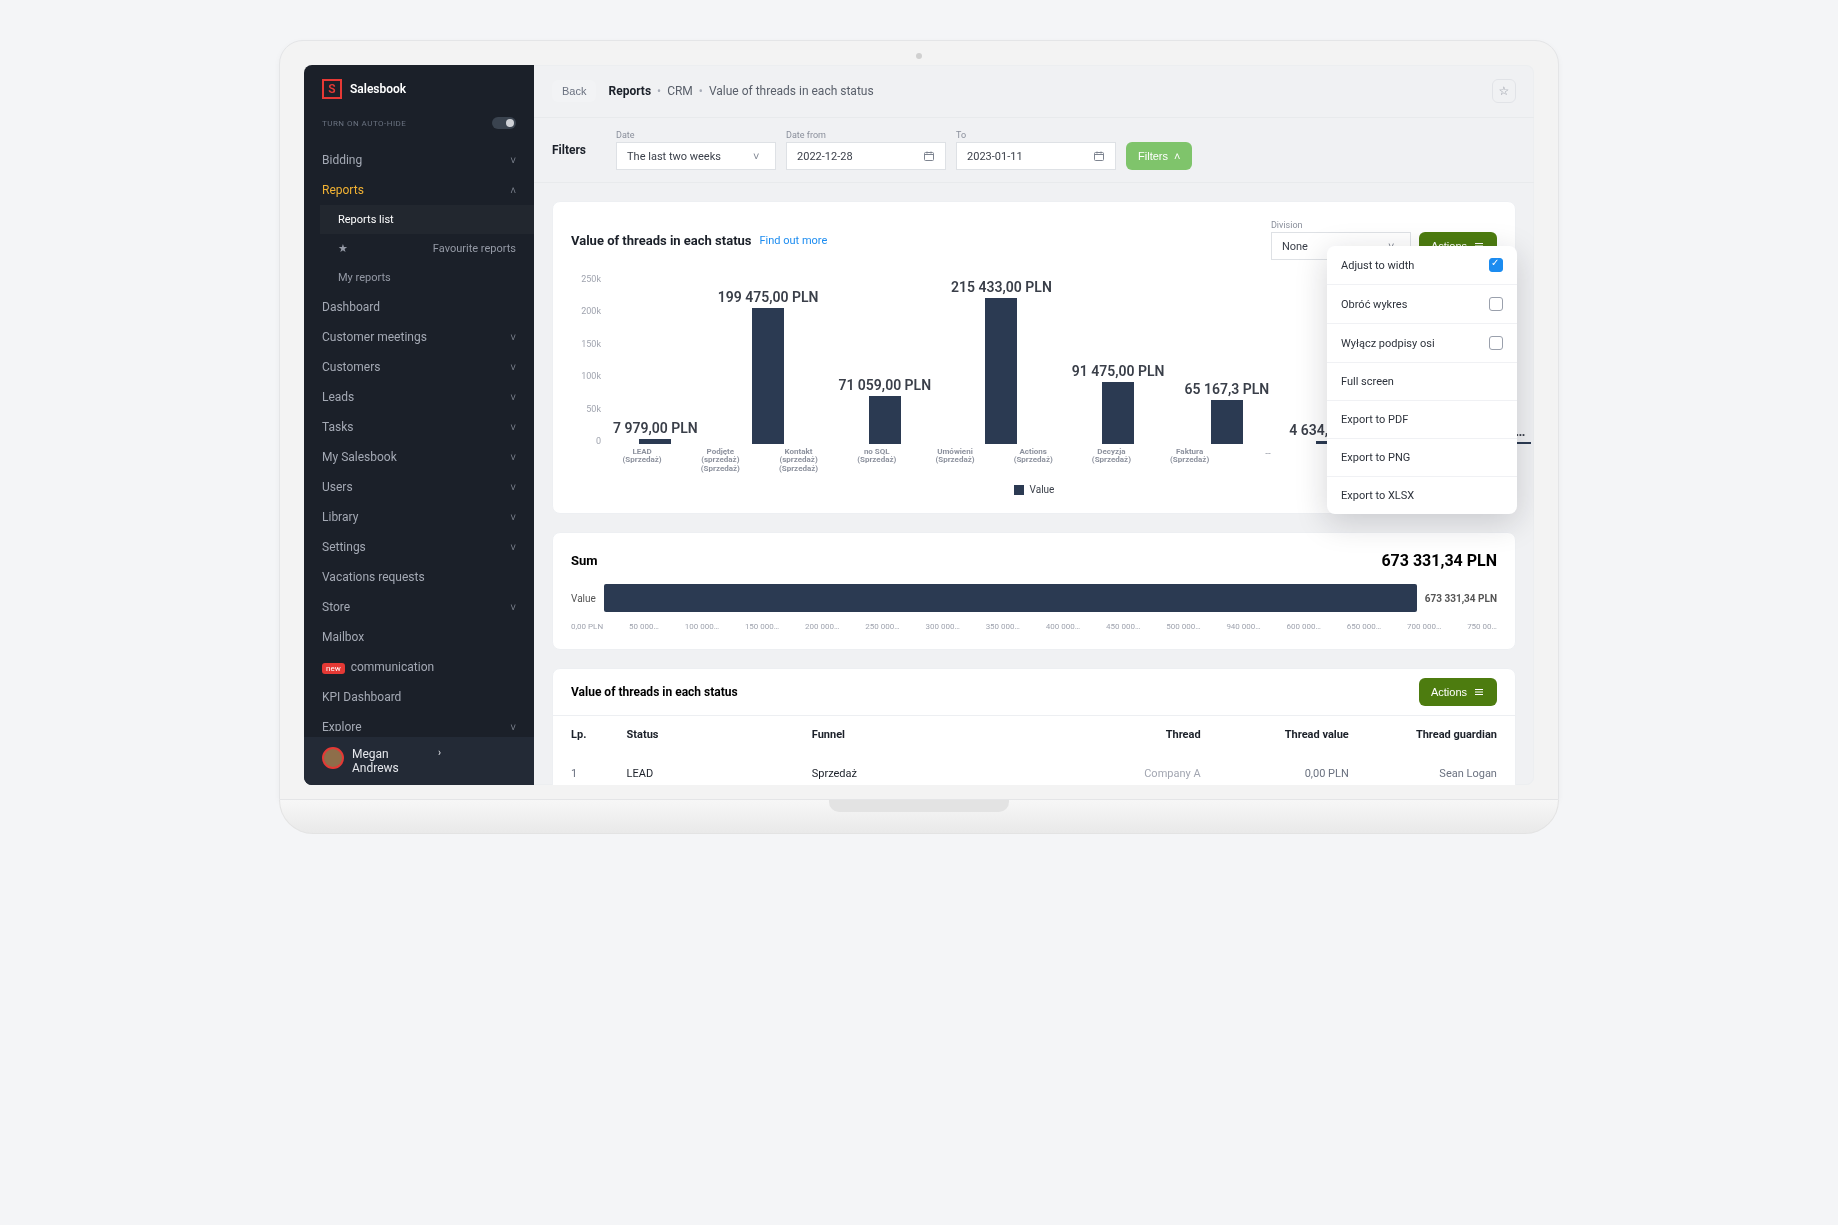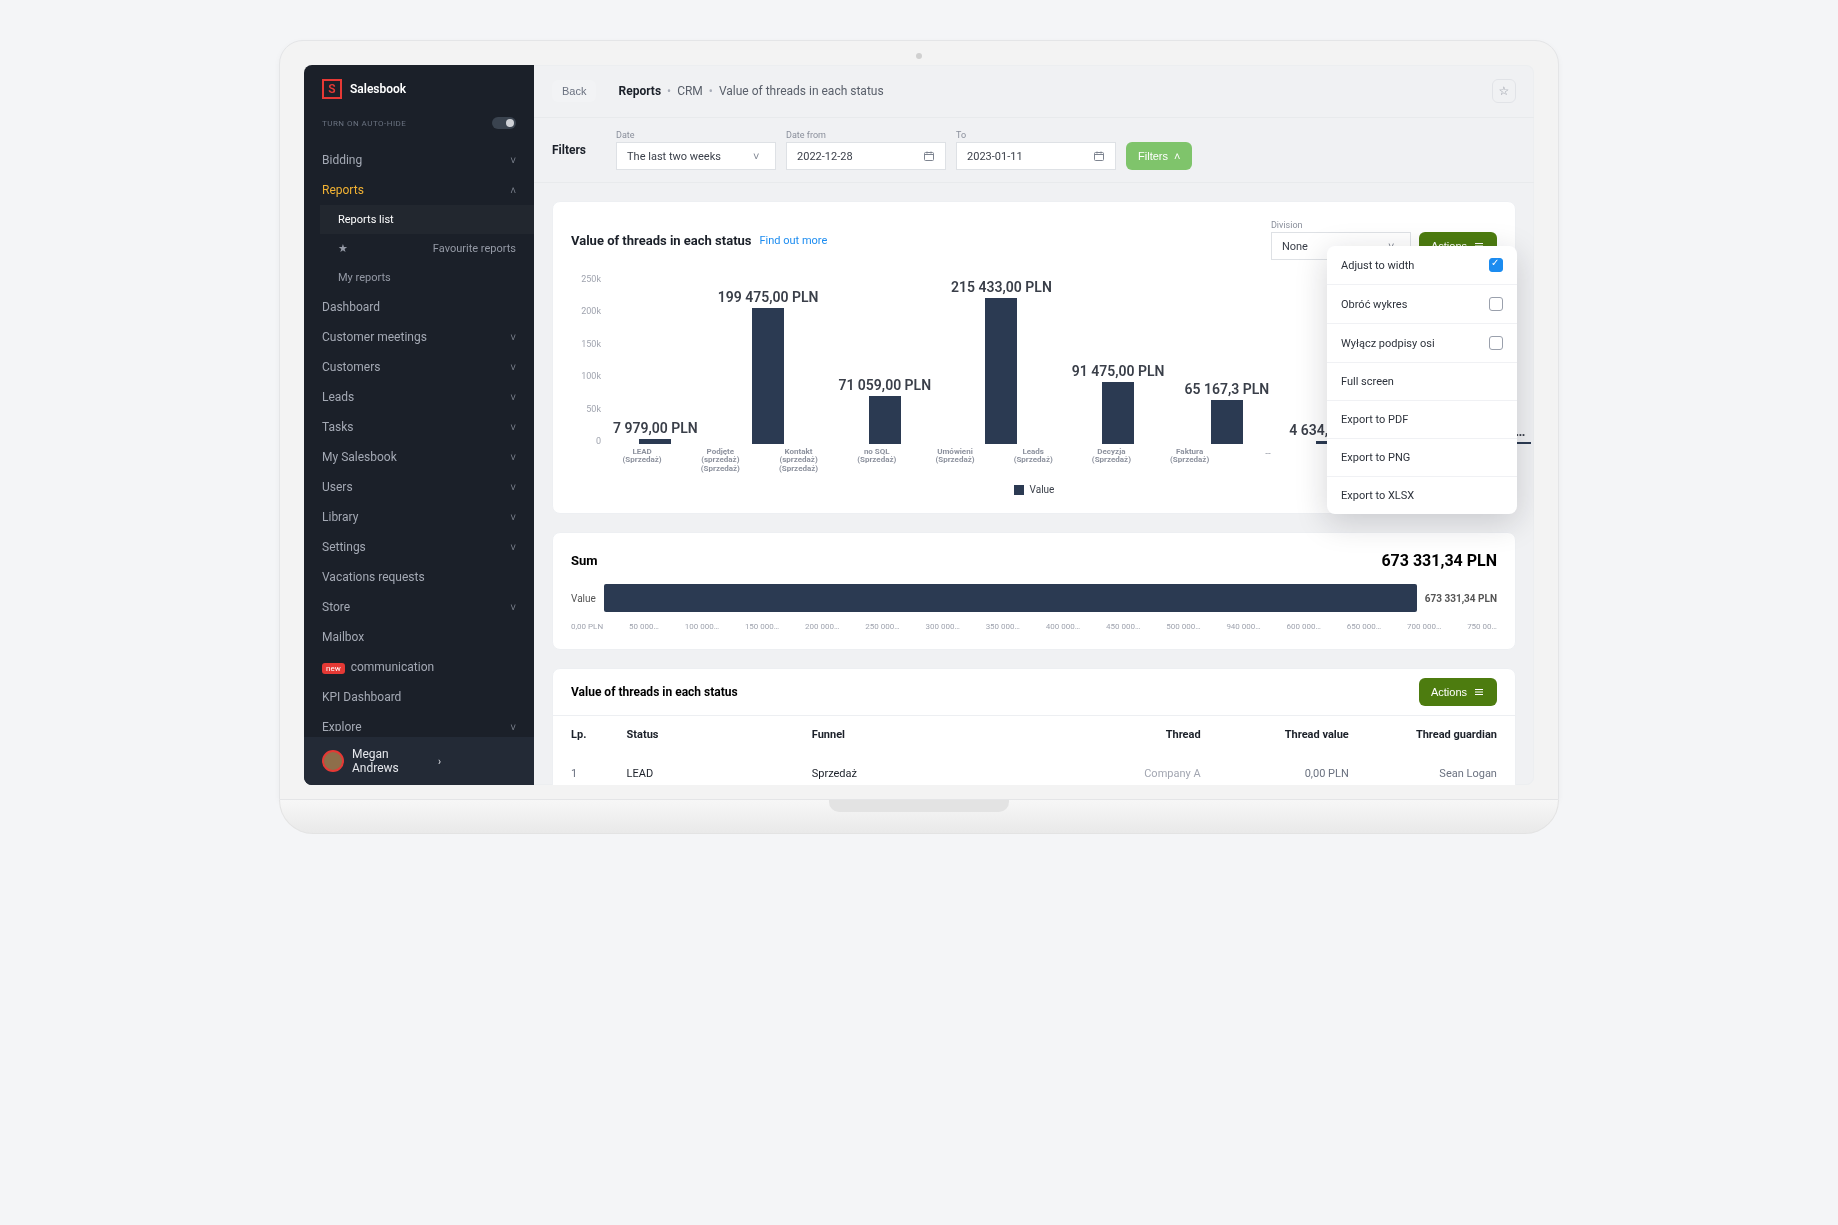--- a/index.html
+++ b/index.html
@@ -75,33 +75,33 @@
   .nav-sub { padding-left: 16px; }
   .nav-sub .nav-item { font-size: 11px; color: #9499a5; }
   .nav-sub .nav-item.selected { color: #fff; background: rgba(255,255,255,.03); }
   .nav-sub .nav-item .star { margin-right: 4px; }
   .chev { font-size: 10px; color: #7c828e; }
   .new-badge {
     background: #e53935; color: #fff; font-size: 8px;
     padding: 1px 4px; border-radius: 3px; margin-right: 6px;
   }
   .user-row {
-    display: flex; align-items: center; gap: 8px; padding: 10px 18px;
+    display: flex; gap: 8px; padding: 10px 18px;
     background: #232a36; margin-top: 6px;
   }
   .avatar {
     width: 22px; height: 22px; border-radius: 50%; background: #8e6e4a;
     border: 2px solid #e53935;
   }
   .user-row span { flex: 1; color: #e5e7ec; }
 
   
   .main { flex: 1; display: flex; flex-direction: column; overflow-y: auto; }
   .topbar {
-    display: flex; align-items: center; gap: 22px;
+    display: flex; align-items: center; gap: 12px;
     padding: 14px 18px; font-size: 12px; color: #5a606b;
     border-bottom: 1px solid #e8eaec;
   }
   .back-btn {
     background: #f2f3f5; border: 0; border-radius: 6px;
     padding: 5px 10px; font-size: 11px; color: #6b7280; cursor: pointer;
   }
   .crumb { display: flex; align-items: center; gap: 6px; }
   .crumb b { color: #1b2029; font-weight: 700; }
   .crumb .sep { color: #a8adb8; }
@@ -434,21 +434,21 @@
                     <span class="val">1 …</span>
                     <div class="col" style="height:2px"></div>
                   </div>
                 </div>
               <div class="xlabels" id="xlab">
                   <span>LEAD (Sprzedaż)</span>
                   <span>Podjęte (sprzedaż) (Sprzedaż)</span>
                   <span>Kontakt (sprzedaż) (Sprzedaż)</span>
                   <span>no SQL (Sprzedaż)</span>
                   <span>Umówieni (Sprzedaż)</span>
-                  <span>Leads (Sprzedaż)</span>
+                  <span>Actions (Sprzedaż)</span>
                   <span>Decyzja (Sprzedaż)</span>
                   <span>Faktura (Sprzedaż)</span>
                   <span>…</span>
                 </div>
             </div>
             <div class="legend">
               <span class="sw"></span>
                 <span>Value</span>
             </div>
 

